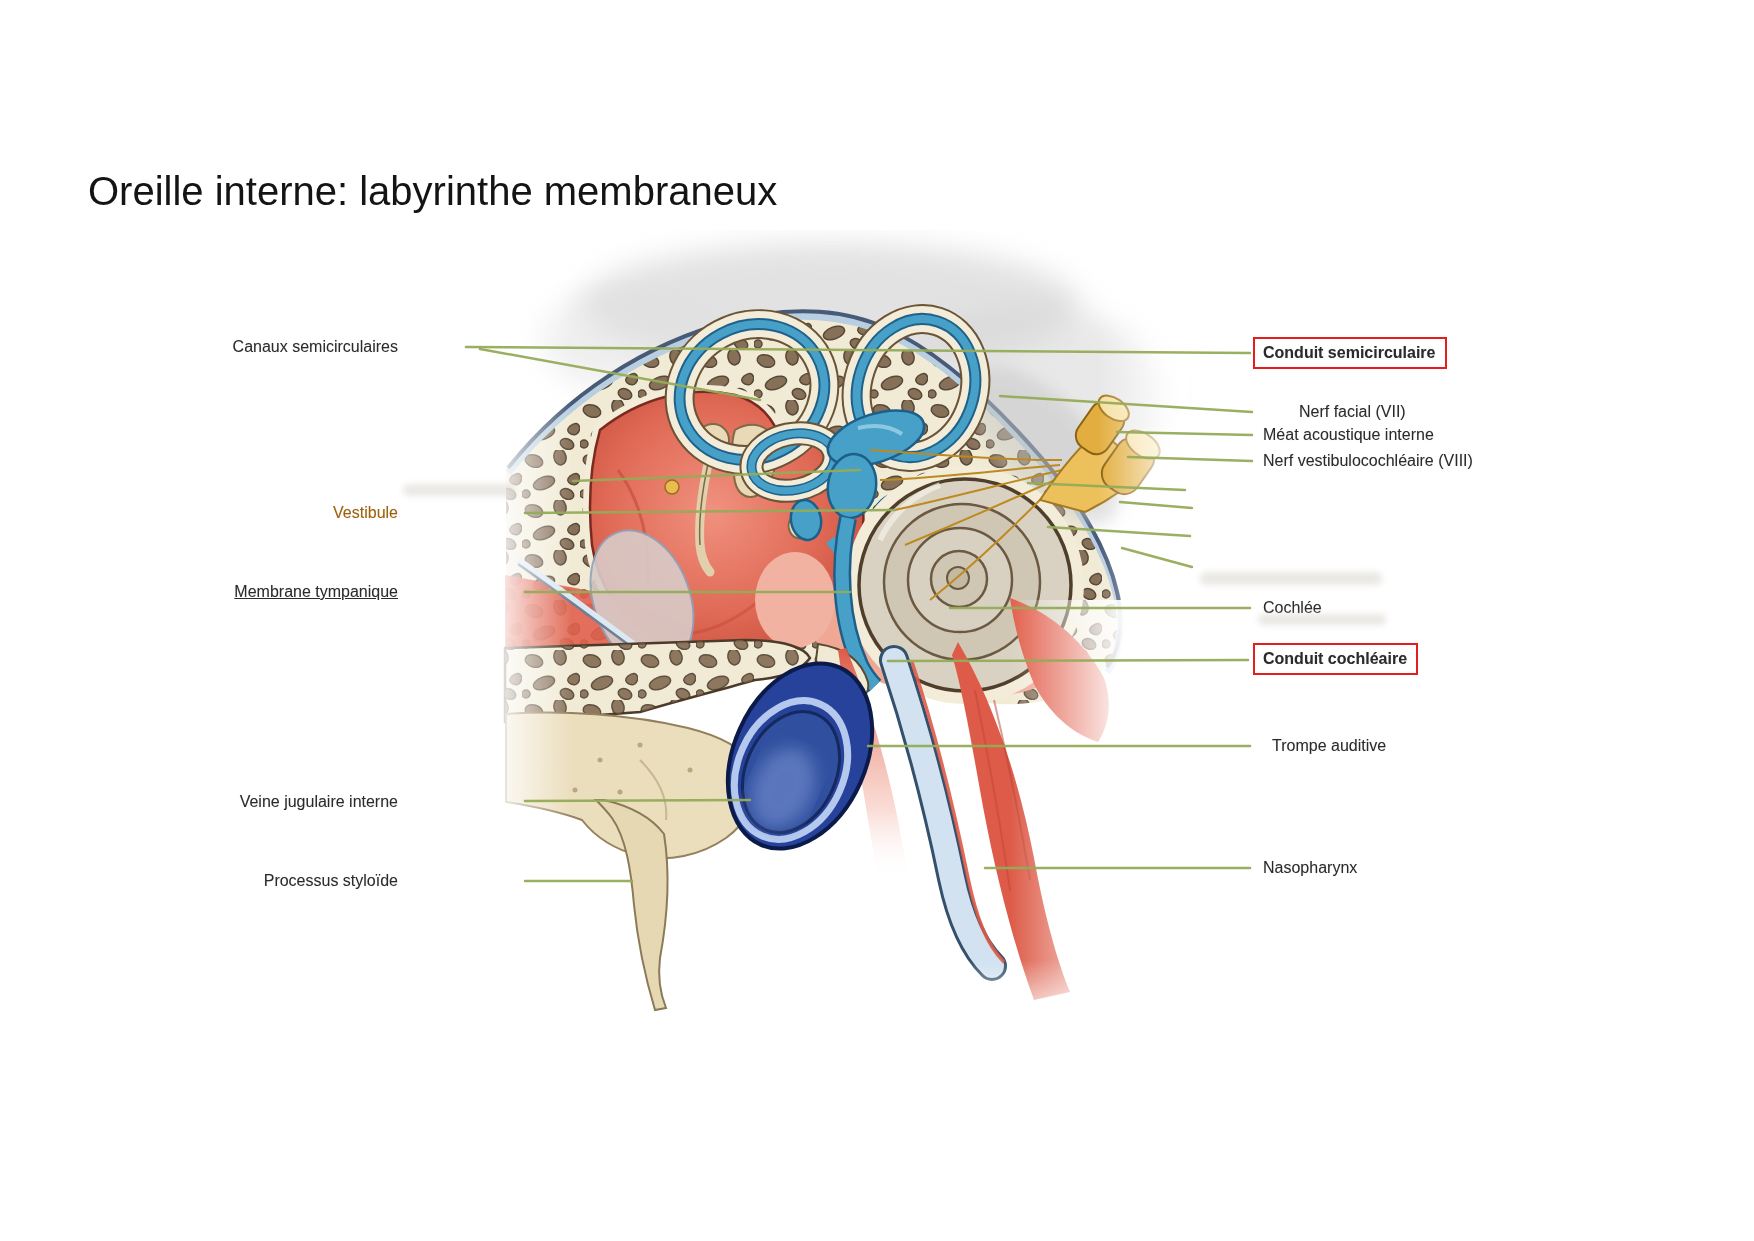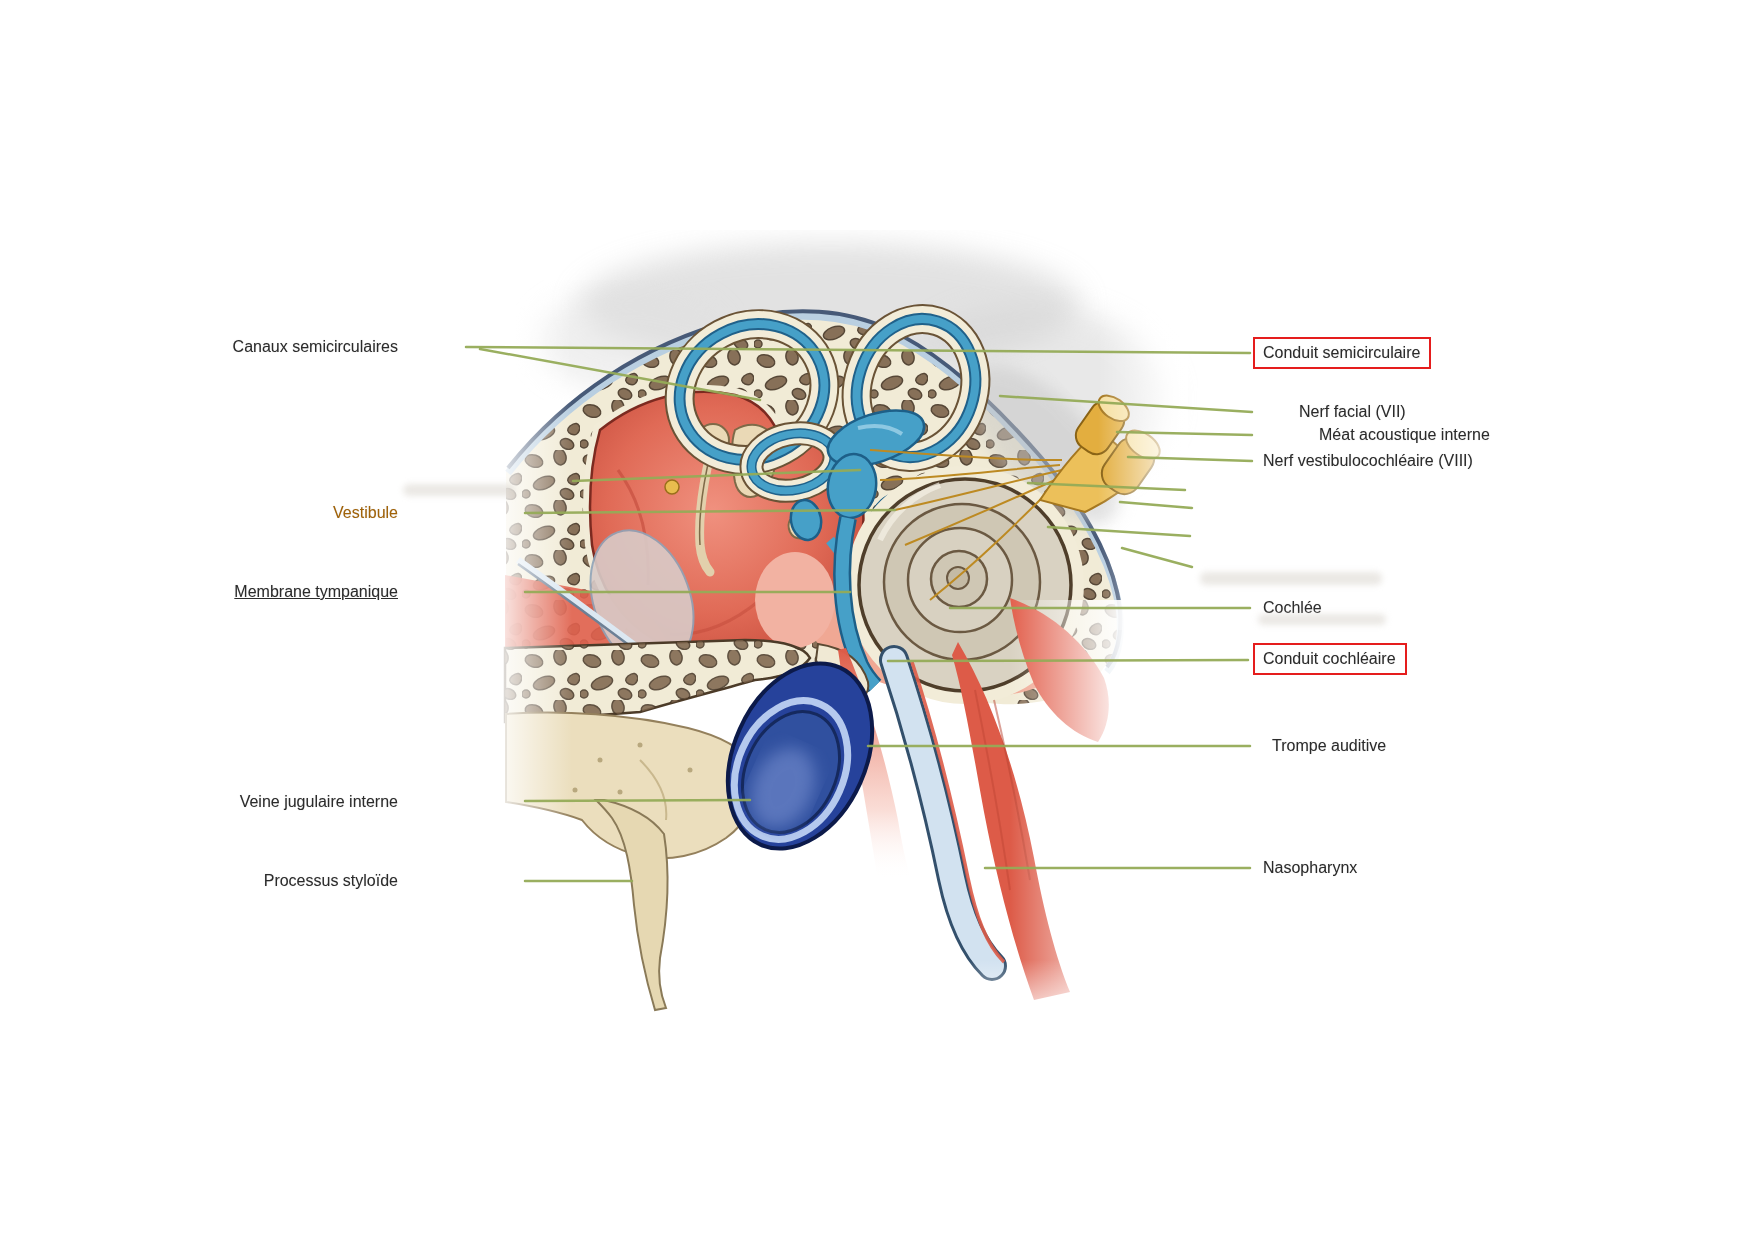--- a/index.html
+++ b/index.html
@@ -13,21 +13,21 @@
     font-family:"Liberation Sans",sans-serif;white-space:nowrap;
   }
   #fig-svg{position:absolute;left:0;top:0;width:1754px;height:1241px;}
   #labels-box{position:absolute;left:0;top:0;width:1638px;height:1241px;pointer-events:none;}
   .fig-label{
     position:absolute;transform:translateY(-50%);
     font-size:16px;line-height:20px;color:#2b2b2b;white-space:nowrap;
     text-shadow:0 0 1px rgba(80,80,80,.25);
   }
   .fig-label.left{text-align:right;}
-  .fig-label.boxed{border:2px solid #3b82f6;padding:4px 9px 4px 8px;}
+  .fig-label.boxed{border:2px solid #3b82f6;padding:4px 9px 4px 8px;font-weight:bold;}
   .smudge{
     position:absolute;background:#d6d1c9;opacity:.5;filter:blur(3px);border-radius:6px;
   }
   #leader-lines polyline{fill:none;stroke-width:2.5;stroke-linecap:round;opacity:.95;}
 </style>
 </head>
 <body>
 
 <div id="slide">
 
@@ -265,24 +265,25 @@
   </svg>
 
   <div id="labels-box">
       <div class="fig-label left" style="top: 347px; right: 1240px; color: rgb(43, 43, 43);">Canaux semicirculaires</div>
       <div class="fig-label left" style="top: 513px; right: 1240px; color: #a16207;">Vestibule</div>
       <div class="fig-label left" style="top: 592px; right: 1240px; color: rgb(43, 43, 43); text-decoration: underline;">Membrane tympanique</div>
       <div class="fig-label left" style="top: 802px; right: 1240px; color: rgb(43, 43, 43); margin-left: 32px;">Veine jugulaire interne</div>
       <div class="fig-label left" style="top: 881px; right: 1240px; color: rgb(43, 43, 43);">Processus styloïde</div>
       <div class="fig-label right boxed" style="top: 353px; left: 1253px; color: rgb(43, 43, 43); border-color: rgb(229, 29, 29);">Conduit semicirculaire</div>
       <div class="fig-label right" style="top: 412px; left: 1263px; color: rgb(43, 43, 43); margin-left: 36px;">Nerf facial (VII)</div>
-      <div class="fig-label right" style="top: 435px; left: 1319px; color: rgb(43, 43, 43);">Méat acoustique interne</div>
+      <div class="fig-label right" style="top: 435px; left: 1263px; color: rgb(43, 43, 43);">Méat acoustique interne</div>
       <div class="fig-label right" style="top: 461px; left: 1263px; color: rgb(43, 43, 43);">Nerf vestibulocochléaire (VIII)</div>
       <div class="fig-label right" style="top: 608px; left: 1263px; color: rgb(43, 43, 43);">Cochlée</div>
       <div class="fig-label right boxed" style="top: 659px; left: 1253px; color: rgb(43, 43, 43); border-color: rgb(229, 29, 29);">Conduit cochléaire</div>
       <div class="fig-label right" style="top: 746px; left: 1263px; color: rgb(43, 43, 43); margin-left: 9px;">Trompe auditive</div>
       <div class="fig-label right" style="top: 868px; left: 1263px; color: rgb(43, 43, 43);">Nasopharynx</div>
       <div class="smudge" style="left: 403px; top: 484px; width: 112px; height: 12px;"></div>
       <div class="smudge" style="left: 1200px; top: 572px; width: 182px; height: 13px;"></div>
       <div class="smudge" style="left: 1258px; top: 614px; width: 128px; height: 11px;"></div>
     </div>
 
+  <div id="page-title">Oreille interne: labyrinthe membraneux</div>
 </div>
 
 </body></html>

